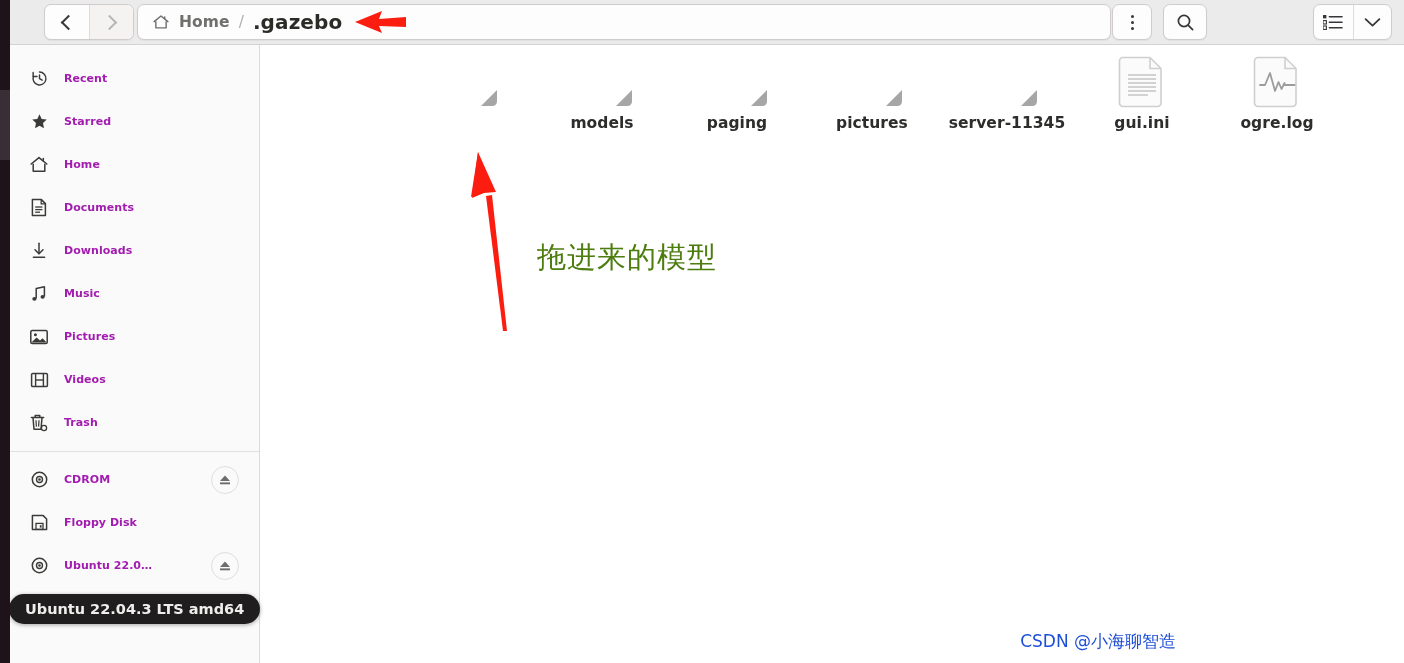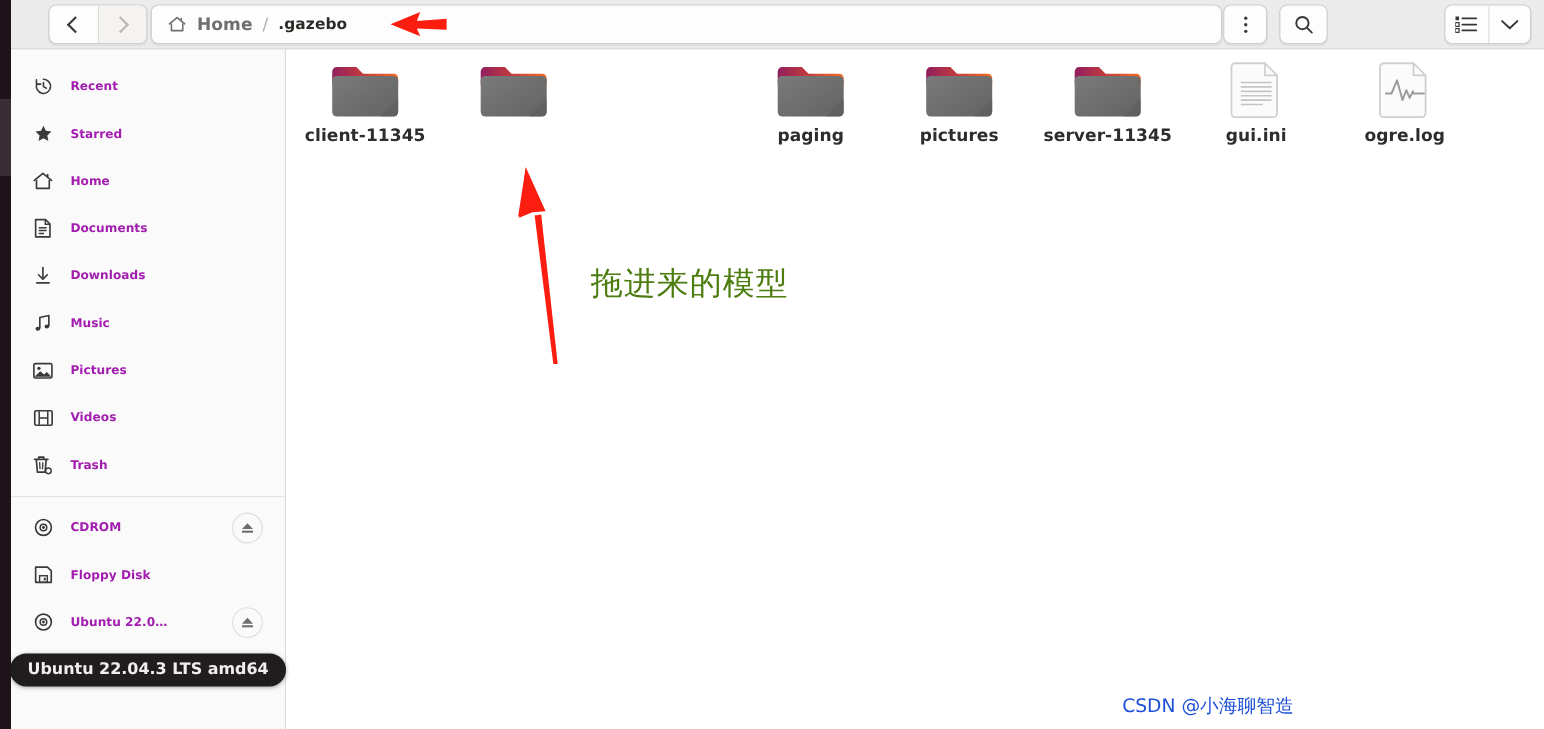--- a/index.html
+++ b/index.html
@@ -66,21 +66,21 @@
     display: flex; align-items: center;
     padding-left: 14px;
     box-shadow: 0 1px 1px rgba(0,0,0,.05);
   }
   .home-icon { width: 18px; height: 16px; margin-right: 9px; display: block; }
   .crumb-home {
     font-size: 15.5px; font-weight: bold; color: #6f6f6d; letter-spacing: .1px;
   }
   .crumb-sep { font-size: 15.5px; color: #b3b0ae; margin: 0 9px; }
   .crumb-current {
-    font-size: 14px; font-weight: bold; color: #2b2b28; letter-spacing: .1px;
+    font-size: 20px; font-weight: bold; color: #2b2b28; letter-spacing: .1px;
   }
 
   .hbtn {
     position: absolute; top: 4px;
     height: 36px;
     background: #fdfdfd;
     border: 1px solid #cfcccb;
     display: flex; align-items: center; justify-content: center;
     box-shadow: 0 1px 1px rgba(0,0,0,.05);
   }
@@ -410,52 +410,41 @@
       <span class="side-label">Other Locations</span>
     </div>
   </div>
 
   <div class="tooltip">
     <span>Ubuntu 22.04.3 LTS amd64</span>
   </div>
 
   <div class="filearea">
 
-    <div class="fileitem" style="left:12px; top:8px;">
-      <div class="fileicon">
-        <svg class="folder-svg" viewBox="0 0 72 55">
-          <defs>
-            <linearGradient id="ftab0" x1="0" y1="0" x2="1" y2="0">
-              <stop offset="0" stop-color="#8f1f5f"></stop>
-                <stop offset=".45" stop-color="#c23a3e"></stop>
-                <stop offset="1" stop-color="#f36f21"></stop>
-            </linearGradient>
-            <linearGradient id="fbody0" x1="0" y1="0" x2="1" y2="1">
-              <stop offset="0" stop-color="#7a7a7a"></stop>
-                <stop offset="1" stop-color="#636363"></stop>
-            </linearGradient>
-          </defs>
-          <path d="M6 9 a4 4 0 0 1 4-4 h18 l6 6 h28 a4 4 0 0 1 4 4 v6 H6 Z" fill="url(#ftab0)"></path>
-          <rect x="6" y="13" width="60" height="37" rx="4.5" fill="url(#fbody0)"></rect>
-          <path d="M66 34 v11.5 a4.5 4.5 0 0 1 -4.5 4.5 H50 Z" fill="#5d5d5d" opacity=".55"></path>
-        </svg>
-      </div>
-      <div class="filename">client-11345</div>
-    </div>
 
     <div class="fileitem" style="left:147px; top:8px;">
       <div class="fileicon">
         <svg class="folder-svg" viewBox="0 0 72 55">
           <path d="M6 9 a4 4 0 0 1 4-4 h18 l6 6 h28 a4 4 0 0 1 4 4 v6 H6 Z" fill="url(#ftab0)"></path>
           <rect x="6" y="13" width="60" height="37" rx="4.5" fill="url(#fbody0)"></rect>
           <path d="M66 34 v11.5 a4.5 4.5 0 0 1 -4.5 4.5 H50 Z" fill="#5d5d5d" opacity=".55"></path>
         </svg>
       </div>
     </div>
 
+    <div class="fileitem" style="left:282px; top:8px;">
+      <div class="fileicon">
+        <svg class="folder-svg" viewBox="0 0 72 55">
+          <path d="M6 9 a4 4 0 0 1 4-4 h18 l6 6 h28 a4 4 0 0 1 4 4 v6 H6 Z" fill="url(#ftab0)"></path>
+          <rect x="6" y="13" width="60" height="37" rx="4.5" fill="url(#fbody0)"></rect>
+          <path d="M66 34 v11.5 a4.5 4.5 0 0 1 -4.5 4.5 H50 Z" fill="#5d5d5d" opacity=".55"></path>
+        </svg>
+      </div>
+      <div class="filename">models</div>
+    </div>
 
     <div class="fileitem" style="left:417px; top:8px;">
       <div class="fileicon">
         <svg class="folder-svg" viewBox="0 0 72 55">
           <path d="M6 9 a4 4 0 0 1 4-4 h18 l6 6 h28 a4 4 0 0 1 4 4 v6 H6 Z" fill="url(#ftab0)"></path>
           <rect x="6" y="13" width="60" height="37" rx="4.5" fill="url(#fbody0)"></rect>
           <path d="M66 34 v11.5 a4.5 4.5 0 0 1 -4.5 4.5 H50 Z" fill="#5d5d5d" opacity=".55"></path>
         </svg>
       </div>
       <div class="filename">paging</div>

